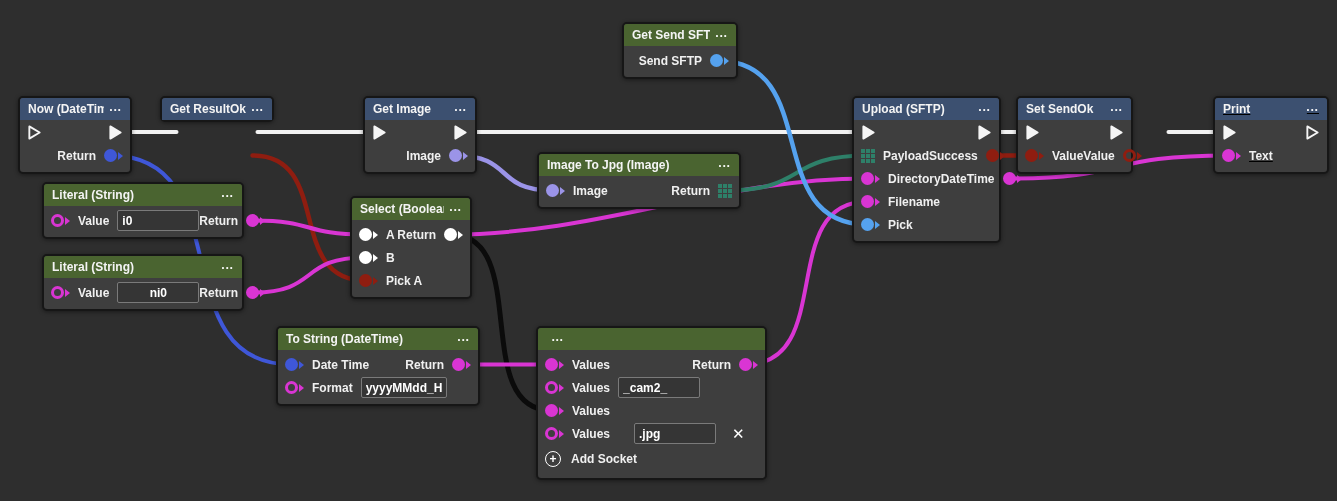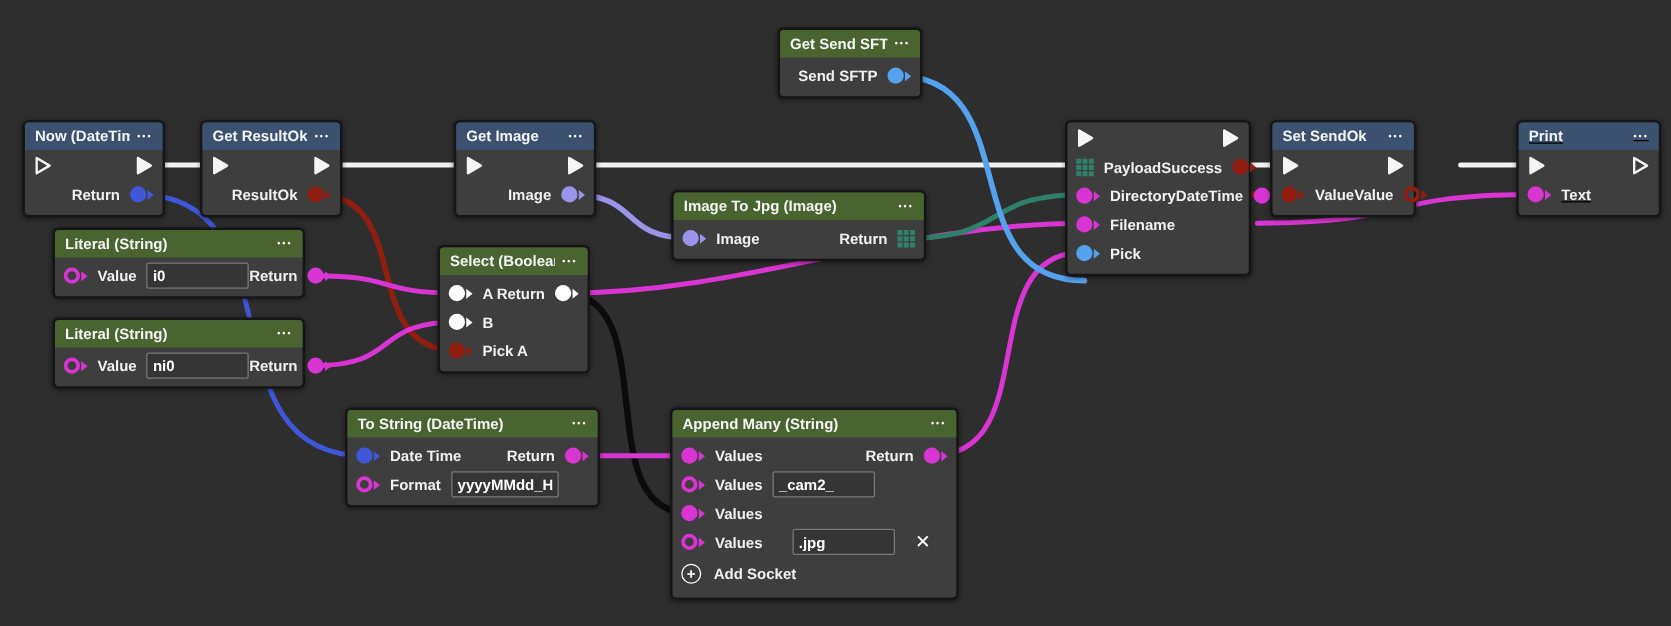--- a/index.html
+++ b/index.html
@@ -105,195 +105,172 @@
               <span class="pin-tail" style="border-left-color: rgb(63, 87, 216);"></span>
             </span>
           </div>
         </div>
       </div>
       <div class="node" style="left: 160px; top: 96px; width: 110px;">
         <div class="node-header hdr-flow">
           <span class="node-title">Get ResultOk</span>
           <span class="node-menu">•••</span>
         </div>
+      </div>
+      <div class="node" style="left: 363px; top: 96px; width: 110px;">
+        <div class="node-header hdr-flow">
+          <span class="node-title">Get Image</span>
+          <span class="node-menu">•••</span>
+        </div>
         <div class="node-body">
           <div class="row flow-row">
             <span class="flow-pin">
               <svg width="15" height="17" viewBox="0 0 16 18">
                 <path d="M2.5 2.5 L13.5 9 L2.5 15.5 Z" fill="#f5f5f5" stroke="#f5f5f5" stroke-width="2" stroke-linejoin="round"></path>
               </svg>
             </span>
             <span class="spacer"></span>
             <span class="flow-pin">
               <svg width="15" height="17" viewBox="0 0 16 18">
                 <path d="M2.5 2.5 L13.5 9 L2.5 15.5 Z" fill="#f5f5f5" stroke="#f5f5f5" stroke-width="2" stroke-linejoin="round"></path>
               </svg>
             </span>
           </div>
           <div class="row">
             <span class="spacer"></span>
-            <span class="lbl out-lbl">ResultOk</span>
+            <span class="lbl out-lbl">Image</span>
+            <span class="pin">
+              <span class="pin-circle" style="background: rgb(155, 148, 232);"></span>
+              <span class="pin-tail" style="border-left-color: rgb(155, 148, 232);"></span>
+            </span>
+          </div>
+        </div>
+      </div>
+      <div class="node" style="left: 622px; top: 22px; width: 112px;">
+        <div class="node-header hdr-data">
+          <span class="node-title">Get Send SFTP</span>
+          <span class="node-menu">•••</span>
+        </div>
+        <div class="node-body body-data">
+          <div class="row">
+            <span class="spacer"></span>
+            <span class="lbl out-lbl">Send SFTP</span>
+            <span class="pin">
+              <span class="pin-circle" style="background: rgb(85, 162, 239);"></span>
+              <span class="pin-tail" style="border-left-color: rgb(85, 162, 239);"></span>
+            </span>
+          </div>
+        </div>
+      </div>
+      <div class="node" style="left: 537px; top: 152px; width: 200px;">
+        <div class="node-header hdr-data">
+          <span class="node-title">Image To Jpg (Image)</span>
+          <span class="node-menu">•••</span>
+        </div>
+        <div class="node-body body-data">
+          <div class="row">
+            <span class="pin">
+              <span class="pin-circle" style="background: rgb(155, 148, 232);"></span>
+              <span class="pin-tail" style="border-left-color: rgb(155, 148, 232);"></span>
+            </span>
+            <span class="lbl in-lbl">Image</span>
+            <span class="spacer"></span>
+            <span class="lbl out-lbl">Return</span>
+            <span class="pin">
+              <span class="pin-grid">
+                <span style="background: rgb(46, 128, 105);"></span>
+                <span style="background: rgb(46, 128, 105);"></span>
+                <span style="background: rgb(46, 128, 105);"></span>
+                <span style="background: rgb(46, 128, 105);"></span>
+                <span style="background: rgb(46, 128, 105);"></span>
+                <span style="background: rgb(46, 128, 105);"></span>
+                <span style="background: rgb(46, 128, 105);"></span>
+                <span style="background: rgb(46, 128, 105);"></span>
+                <span style="background: rgb(46, 128, 105);"></span>
+              </span>
+            </span>
+          </div>
+        </div>
+      </div>
+      <div class="node" style="left: 42px; top: 182px; width: 198px;">
+        <div class="node-header hdr-data">
+          <span class="node-title">Literal (String)</span>
+          <span class="node-menu">•••</span>
+        </div>
+        <div class="node-body body-data">
+          <div class="row">
+            <span class="pin">
+              <span class="pin-ring" style="border-color: rgb(217, 53, 211);"></span>
+              <span class="pin-tail" style="border-left-color: rgb(217, 53, 211);"></span>
+            </span>
+            <span class="lbl in-lbl">Value</span>
+            <input class="field" value="i0" style="width: 72px;">
+            <span class="spacer"></span>
+            <span class="lbl out-lbl">Return</span>
+            <span class="pin">
+              <span class="pin-circle" style="background: rgb(217, 53, 211);"></span>
+              <span class="pin-tail" style="border-left-color: rgb(217, 53, 211);"></span>
+            </span>
+          </div>
+        </div>
+      </div>
+      <div class="node" style="left: 42px; top: 254px; width: 198px;">
+        <div class="node-header hdr-data">
+          <span class="node-title">Literal (String)</span>
+          <span class="node-menu">•••</span>
+        </div>
+        <div class="node-body body-data">
+          <div class="row">
+            <span class="pin">
+              <span class="pin-ring" style="border-color: rgb(217, 53, 211);"></span>
+              <span class="pin-tail" style="border-left-color: rgb(217, 53, 211);"></span>
+            </span>
+            <span class="lbl in-lbl">Value</span>
+            <input class="field" value="ni0" style="width: 72px; text-align: center;">
+            <span class="spacer"></span>
+            <span class="lbl out-lbl">Return</span>
+            <span class="pin">
+              <span class="pin-circle" style="background: rgb(217, 53, 211);"></span>
+              <span class="pin-tail" style="border-left-color: rgb(217, 53, 211);"></span>
+            </span>
+          </div>
+        </div>
+      </div>
+      <div class="node" style="left: 350px; top: 196px; width: 118px;">
+        <div class="node-header hdr-data">
+          <span class="node-title">Select (Boolean)</span>
+          <span class="node-menu">•••</span>
+        </div>
+        <div class="node-body body-data">
+          <div class="row">
+            <span class="pin">
+              <span class="pin-circle" style="background: rgb(255, 255, 255);"></span>
+              <span class="pin-tail" style="border-left-color: rgb(255, 255, 255);"></span>
+            </span>
+            <span class="lbl in-lbl">A</span>
+            <span class="spacer"></span>
+            <span class="lbl out-lbl">Return</span>
+            <span class="pin">
+              <span class="pin-circle" style="background: rgb(255, 255, 255);"></span>
+              <span class="pin-tail" style="border-left-color: rgb(255, 255, 255);"></span>
+            </span>
+          </div>
+          <div class="row">
+            <span class="pin">
+              <span class="pin-circle" style="background: rgb(255, 255, 255);"></span>
+              <span class="pin-tail" style="border-left-color: rgb(255, 255, 255);"></span>
+            </span>
+            <span class="lbl in-lbl">B</span>
+            <span class="spacer"></span>
+          </div>
+          <div class="row">
             <span class="pin">
               <span class="pin-circle" style="background: rgb(143, 29, 16);"></span>
               <span class="pin-tail" style="border-left-color: rgb(143, 29, 16);"></span>
             </span>
-          </div>
-        </div>
-      </div>
-      <div class="node" style="left: 363px; top: 96px; width: 110px;">
-        <div class="node-header hdr-flow">
-          <span class="node-title">Get Image</span>
-          <span class="node-menu">•••</span>
-        </div>
-        <div class="node-body">
-          <div class="row flow-row">
-            <span class="flow-pin">
-              <svg width="15" height="17" viewBox="0 0 16 18">
-                <path d="M2.5 2.5 L13.5 9 L2.5 15.5 Z" fill="#f5f5f5" stroke="#f5f5f5" stroke-width="2" stroke-linejoin="round"></path>
-              </svg>
-            </span>
-            <span class="spacer"></span>
-            <span class="flow-pin">
-              <svg width="15" height="17" viewBox="0 0 16 18">
-                <path d="M2.5 2.5 L13.5 9 L2.5 15.5 Z" fill="#f5f5f5" stroke="#f5f5f5" stroke-width="2" stroke-linejoin="round"></path>
-              </svg>
-            </span>
-          </div>
-          <div class="row">
-            <span class="spacer"></span>
-            <span class="lbl out-lbl">Image</span>
-            <span class="pin">
-              <span class="pin-circle" style="background: rgb(155, 148, 232);"></span>
-              <span class="pin-tail" style="border-left-color: rgb(155, 148, 232);"></span>
-            </span>
-          </div>
-        </div>
-      </div>
-      <div class="node" style="left: 622px; top: 22px; width: 112px;">
-        <div class="node-header hdr-data">
-          <span class="node-title">Get Send SFTP</span>
-          <span class="node-menu">•••</span>
-        </div>
-        <div class="node-body body-data">
-          <div class="row">
-            <span class="spacer"></span>
-            <span class="lbl out-lbl">Send SFTP</span>
-            <span class="pin">
-              <span class="pin-circle" style="background: rgb(85, 162, 239);"></span>
-              <span class="pin-tail" style="border-left-color: rgb(85, 162, 239);"></span>
-            </span>
-          </div>
-        </div>
-      </div>
-      <div class="node" style="left: 537px; top: 152px; width: 200px;">
-        <div class="node-header hdr-data">
-          <span class="node-title">Image To Jpg (Image)</span>
-          <span class="node-menu">•••</span>
-        </div>
-        <div class="node-body body-data">
-          <div class="row">
-            <span class="pin">
-              <span class="pin-circle" style="background: rgb(155, 148, 232);"></span>
-              <span class="pin-tail" style="border-left-color: rgb(155, 148, 232);"></span>
-            </span>
-            <span class="lbl in-lbl">Image</span>
-            <span class="spacer"></span>
-            <span class="lbl out-lbl">Return</span>
-            <span class="pin">
-              <span class="pin-grid">
-                <span style="background: rgb(46, 128, 105);"></span>
-                <span style="background: rgb(46, 128, 105);"></span>
-                <span style="background: rgb(46, 128, 105);"></span>
-                <span style="background: rgb(46, 128, 105);"></span>
-                <span style="background: rgb(46, 128, 105);"></span>
-                <span style="background: rgb(46, 128, 105);"></span>
-                <span style="background: rgb(46, 128, 105);"></span>
-                <span style="background: rgb(46, 128, 105);"></span>
-                <span style="background: rgb(46, 128, 105);"></span>
-              </span>
-            </span>
-          </div>
-        </div>
-      </div>
-      <div class="node" style="left: 42px; top: 182px; width: 198px;">
-        <div class="node-header hdr-data">
-          <span class="node-title">Literal (String)</span>
-          <span class="node-menu">•••</span>
-        </div>
-        <div class="node-body body-data">
-          <div class="row">
-            <span class="pin">
-              <span class="pin-ring" style="border-color: rgb(217, 53, 211);"></span>
-              <span class="pin-tail" style="border-left-color: rgb(217, 53, 211);"></span>
-            </span>
-            <span class="lbl in-lbl">Value</span>
-            <input class="field" value="i0" style="width: 72px;">
-            <span class="spacer"></span>
-            <span class="lbl out-lbl">Return</span>
-            <span class="pin">
-              <span class="pin-circle" style="background: rgb(217, 53, 211);"></span>
-              <span class="pin-tail" style="border-left-color: rgb(217, 53, 211);"></span>
-            </span>
-          </div>
-        </div>
-      </div>
-      <div class="node" style="left: 42px; top: 254px; width: 198px;">
-        <div class="node-header hdr-data">
-          <span class="node-title">Literal (String)</span>
-          <span class="node-menu">•••</span>
-        </div>
-        <div class="node-body body-data">
-          <div class="row">
-            <span class="pin">
-              <span class="pin-ring" style="border-color: rgb(217, 53, 211);"></span>
-              <span class="pin-tail" style="border-left-color: rgb(217, 53, 211);"></span>
-            </span>
-            <span class="lbl in-lbl">Value</span>
-            <input class="field" value="ni0" style="width: 72px;">
-            <span class="spacer"></span>
-            <span class="lbl out-lbl">Return</span>
-            <span class="pin">
-              <span class="pin-circle" style="background: rgb(217, 53, 211);"></span>
-              <span class="pin-tail" style="border-left-color: rgb(217, 53, 211);"></span>
-            </span>
-          </div>
-        </div>
-      </div>
-      <div class="node" style="left: 350px; top: 196px; width: 118px;">
-        <div class="node-header hdr-data">
-          <span class="node-title">Select (Boolean)</span>
-          <span class="node-menu">•••</span>
-        </div>
-        <div class="node-body body-data">
-          <div class="row">
-            <span class="pin">
-              <span class="pin-circle" style="background: rgb(255, 255, 255);"></span>
-              <span class="pin-tail" style="border-left-color: rgb(255, 255, 255);"></span>
-            </span>
-            <span class="lbl in-lbl">A</span>
-            <span class="spacer"></span>
-            <span class="lbl out-lbl">Return</span>
-            <span class="pin">
-              <span class="pin-circle" style="background: rgb(255, 255, 255);"></span>
-              <span class="pin-tail" style="border-left-color: rgb(255, 255, 255);"></span>
-            </span>
-          </div>
-          <div class="row">
-            <span class="pin">
-              <span class="pin-circle" style="background: rgb(255, 255, 255);"></span>
-              <span class="pin-tail" style="border-left-color: rgb(255, 255, 255);"></span>
-            </span>
-            <span class="lbl in-lbl">B</span>
-            <span class="spacer"></span>
-          </div>
-          <div class="row">
-            <span class="pin">
-              <span class="pin-circle" style="background: rgb(143, 29, 16);"></span>
-              <span class="pin-tail" style="border-left-color: rgb(143, 29, 16);"></span>
-            </span>
             <span class="lbl in-lbl">Pick A</span>
             <span class="spacer"></span>
           </div>
         </div>
       </div>
       <div class="node" style="left: 276px; top: 326px; width: 200px;">
         <div class="node-header hdr-data">
           <span class="node-title">To String (DateTime)</span>
           <span class="node-menu">•••</span>
         </div>
@@ -317,21 +294,20 @@
               <span class="pin-tail" style="border-left-color: rgb(217, 53, 211);"></span>
             </span>
             <span class="lbl in-lbl">Format</span>
             <input class="field" value="yyyyMMdd_HH" style="width: 76px;">
             <span class="spacer"></span>
           </div>
         </div>
       </div>
       <div class="node" style="left: 536px; top: 326px; width: 227px;">
         <div class="node-header hdr-data">
-          <span class="node-title">Append Many (String)</span>
           <span class="node-menu">•••</span>
         </div>
         <div class="node-body body-data">
           <div class="row">
             <span class="pin">
               <span class="pin-circle" style="background: rgb(217, 53, 211);"></span>
               <span class="pin-tail" style="border-left-color: rgb(217, 53, 211);"></span>
             </span>
             <span class="lbl in-lbl">Values</span>
             <span class="spacer"></span>
@@ -368,20 +344,24 @@
             <span class="del-btn">✕</span>
             <span class="spacer"></span>
           </div>
           <div class="row addsock-row">
             <span class="plus-icon">+</span>
             <span class="addsock-lbl">Add Socket</span>
           </div>
         </div>
       </div>
       <div class="node" style="left: 852px; top: 96px; width: 145px;">
+        <div class="node-header hdr-flow">
+          <span class="node-title">Upload (SFTP)</span>
+          <span class="node-menu">•••</span>
+        </div>
         <div class="node-body">
           <div class="row flow-row">
             <span class="flow-pin">
               <svg width="15" height="17" viewBox="0 0 16 18">
                 <path d="M2.5 2.5 L13.5 9 L2.5 15.5 Z" fill="#f5f5f5" stroke="#f5f5f5" stroke-width="2" stroke-linejoin="round"></path>
               </svg>
             </span>
             <span class="spacer"></span>
             <span class="flow-pin">
               <svg width="15" height="17" viewBox="0 0 16 18">

